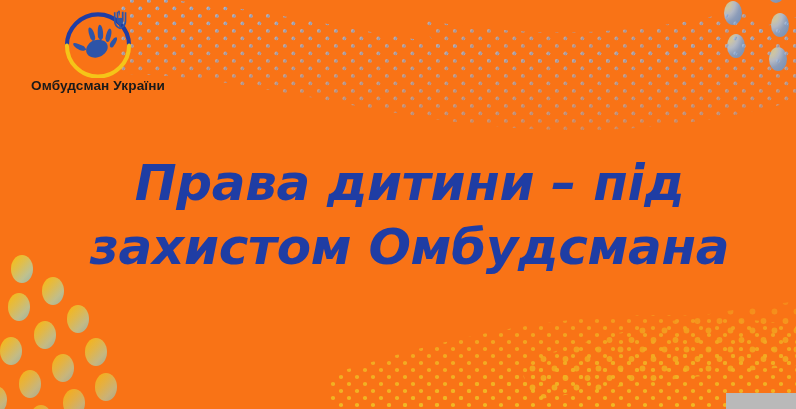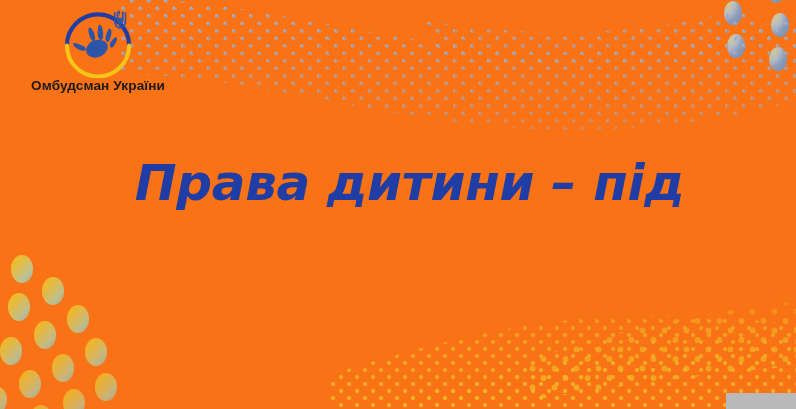--- a/index.html
+++ b/index.html
@@ -359,17 +359,18 @@
                  L 79.9,34.0 C 74.1,32.2 71.5,28.2 71.5,22.0 Z"></path>
         <path d="M 88.3,11 L 86.1,11 L 86.1,21.8 C 86.1,26.9 83.8,30.0 79.9,31.6
                  L 79.9,34.0 C 85.7,32.2 88.3,28.2 88.3,22.0 Z"></path>
       </g>
     </svg>
     <div class="logo-line" id="logo-line-ua">Омбудсман України</div>
   </div>
 
   <div id="title-block">
     <div class="title-line">Права дитини – під</div>
+    <div class="title-line">захистом Омбудсмана</div>
   </div>
 
   <div id="gray-bar"></div>
 
 </div>
 
 </body></html>

